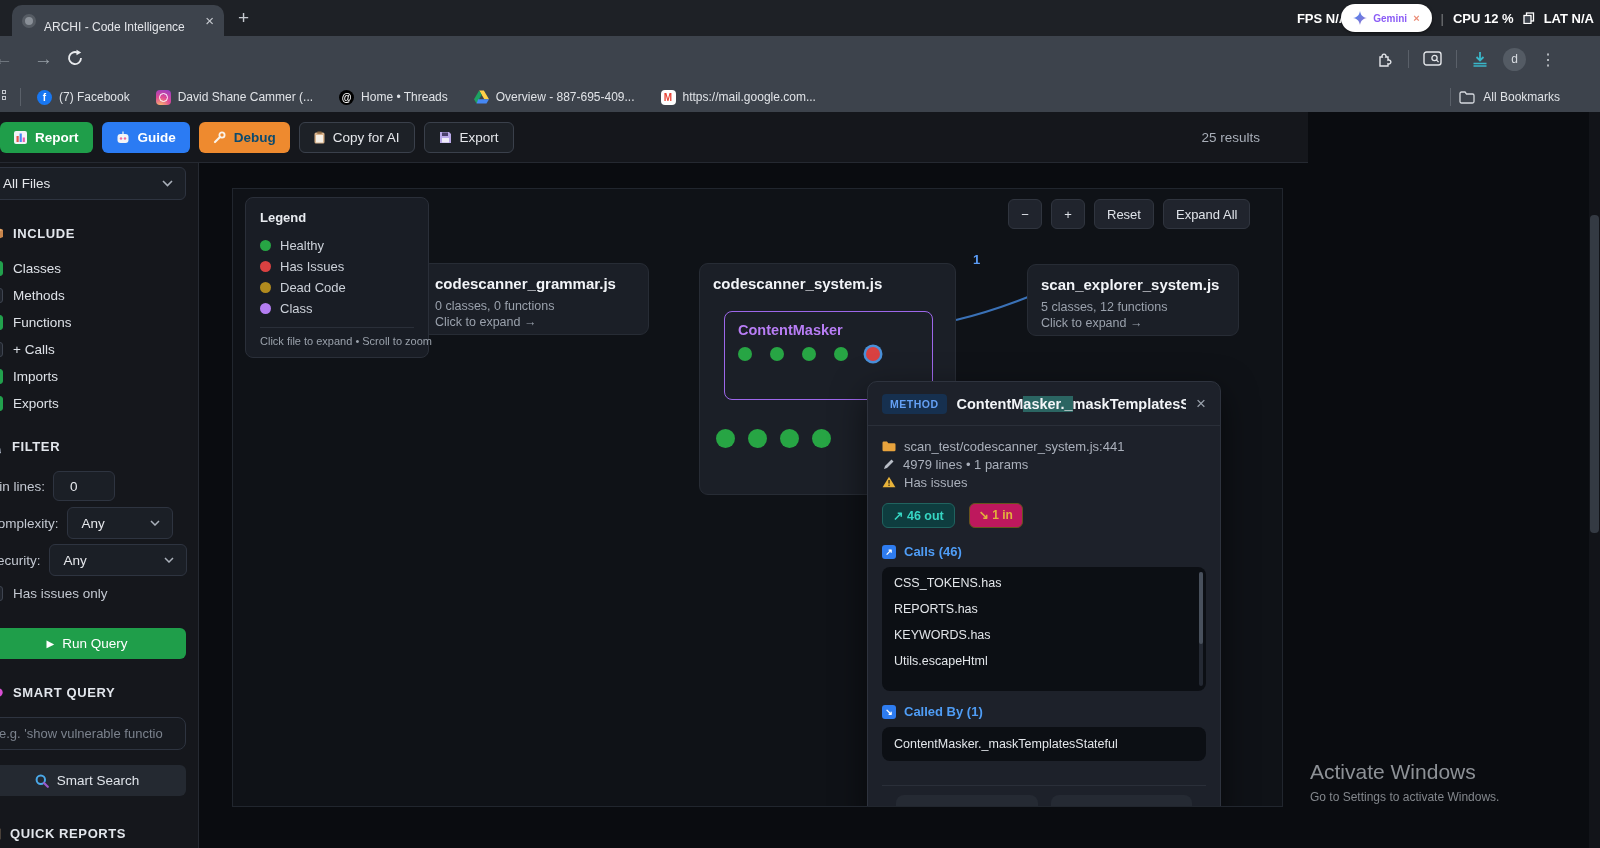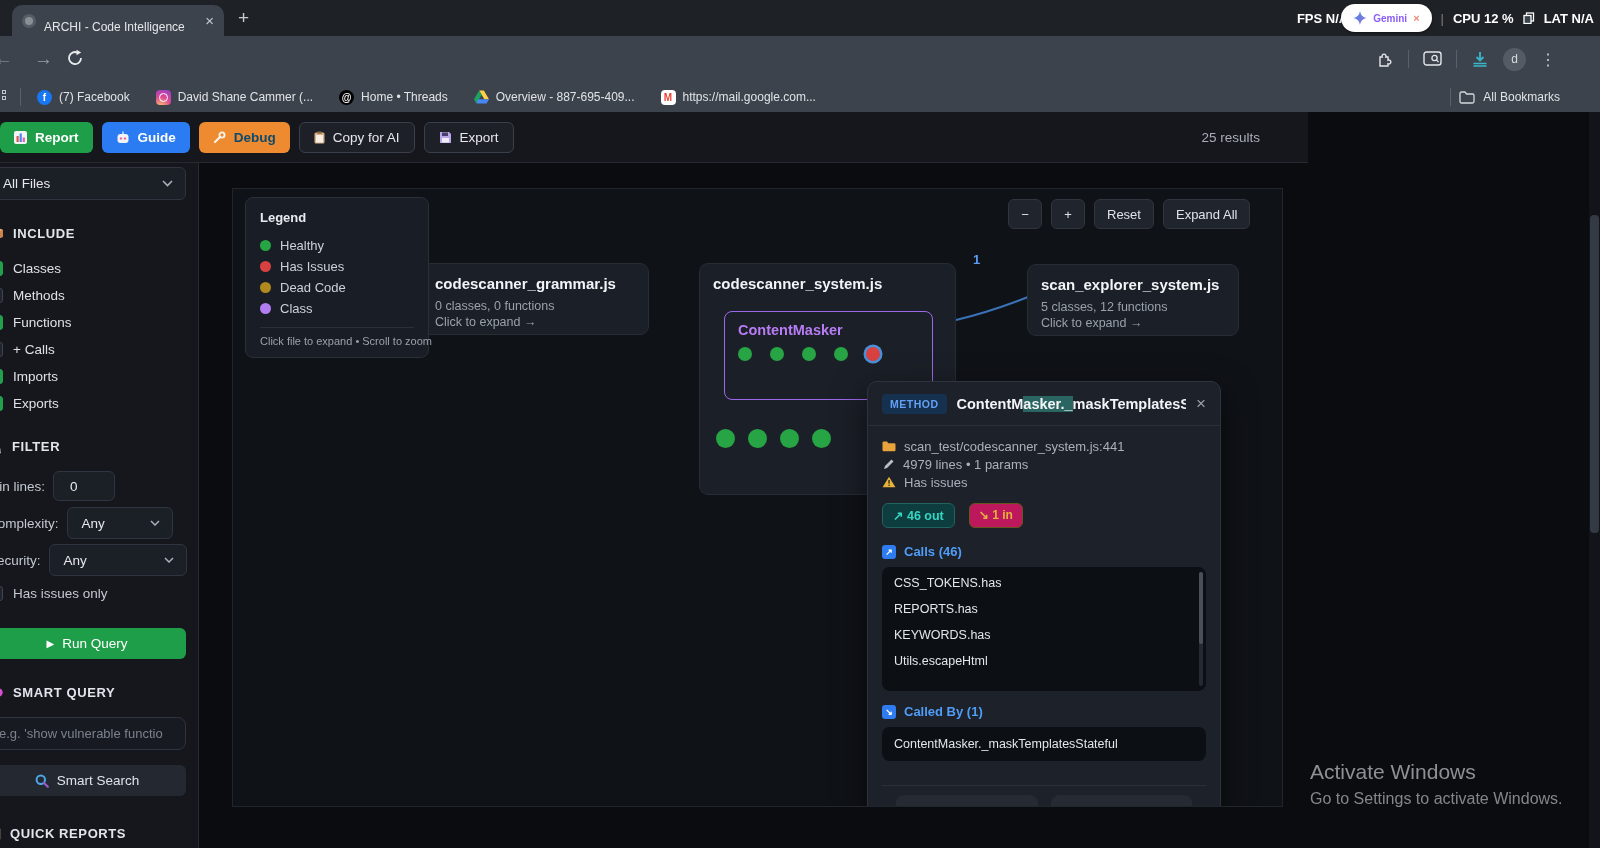--- a/index.html
+++ b/index.html
@@ -154,21 +154,21 @@
   .pp-list.calls { height:124px; }
   .pp-item { padding:6px 12px; font-size:12.5px; color:#e3e6ea; white-space:nowrap; }
   .pp-scroll-track { position:absolute; right:3px; top:5px; bottom:5px; width:4px; background:#242933; border-radius:2px; }
   .pp-scroll-thumb { position:absolute; right:3px; top:5px; width:4px; height:72px; background:#48505c; border-radius:2px; }
   .pp-foot { margin-top:24px; border-top:1px solid #2a2f39; padding:9px 14px 0; display:flex; gap:13px; }
   .pp-foot-btn { flex:1; height:30px; background:#252a33; border-radius:8px; }
 
   
   #watermark { position:absolute; left:1310px; top:760px; color:#8d9196; }
   #watermark .wm-t { font-size:21px; font-weight:normal; }
-  #watermark .wm-s { font-size:16px; margin-top:6px; color:#83878c; }
+  #watermark .wm-s { font-size:12px; margin-top:6px; color:#83878c; }
   #win-scroll-track { position:absolute; right:0; top:112px; width:11px; height:736px; background:#121419; }
   #win-scroll-thumb { position:absolute; right:1px; top:215px; width:9px; height:318px; background:#343a43; border-radius:4px; }
   svg { display:block; }
 </style>
 </head>
 <body>
 
 <div id="screen">
 
   <div id="tabstrip">

